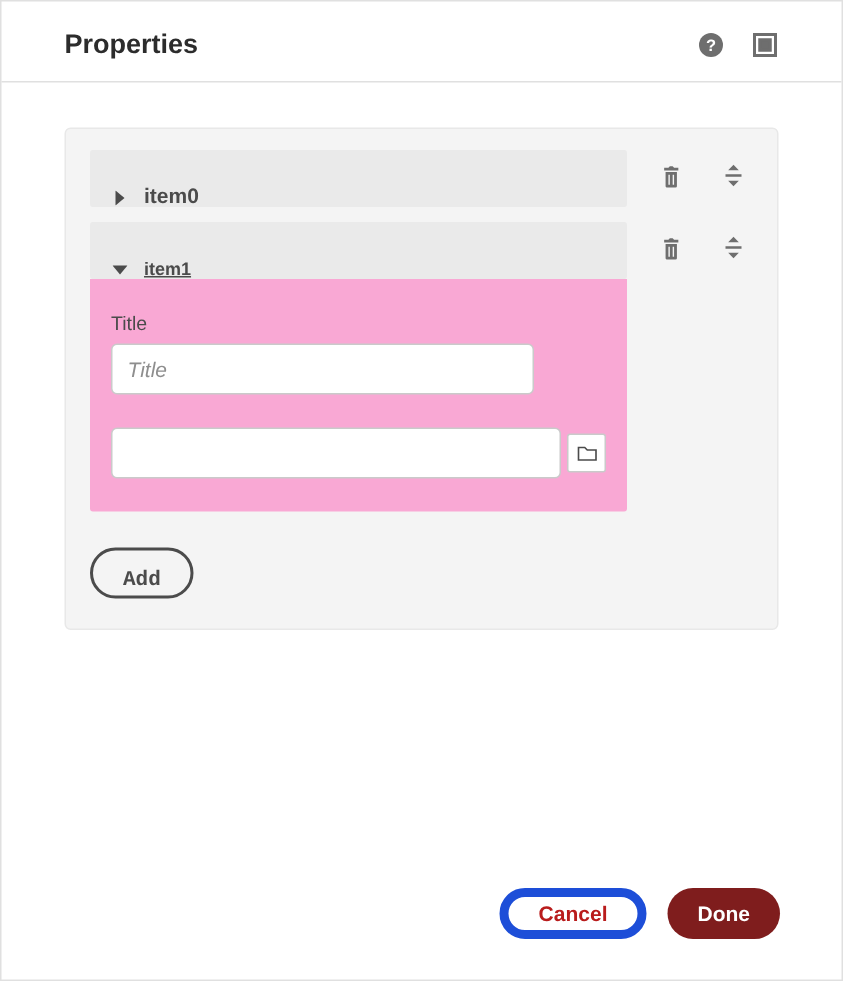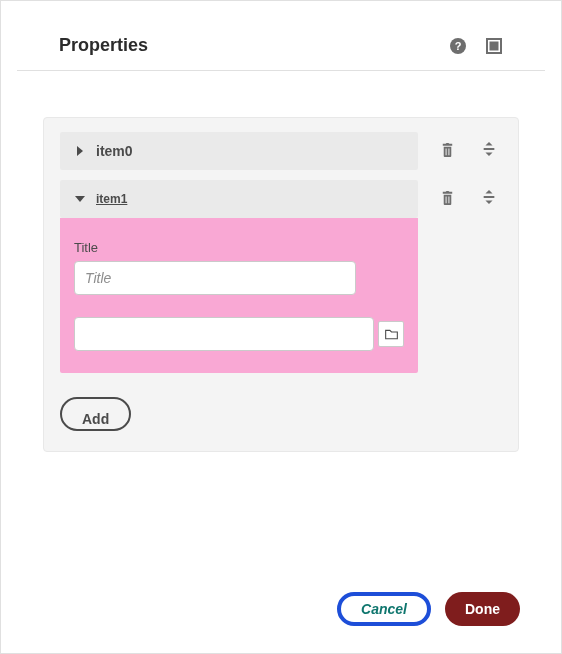--- a/index.html
+++ b/index.html
@@ -15,21 +15,21 @@
       width: 100%;
       height: 100%;
       padding: 0;
       border: 1px solid #e0e0e0;
     }
     .dialog-header {
       display: flex;
       align-items: center;
       padding: 18px 42px 14px 42px;
       border-bottom: 1px solid #e0e0e0;
-      margin: 16px;
+      margin: 0;
     }
     .dialog-title {
       font-size: 18px;
       font-weight: 700;
       color: #2c2c2c;
       flex: 1;
     }
     .header-icons {
       display: flex;
       gap: 18px;
@@ -65,21 +65,21 @@
       gap: 20px;
       margin-bottom: 10px;
     }
     .item-body {
       flex: 1;
     }
     .accordion-header {
       background: #eaeaea;
       height: 38px;
       display: flex;
-      align-items: center;
+      align-items: flex-end;
       padding: 0 14px;
       gap: 10px;
       cursor: pointer;
       border-radius: 2px;
     }
     .accordion-chevron {
       width: 12px;
       height: 12px;
       display: flex;
       align-items: center;
@@ -168,41 +168,41 @@
       margin-top: 14px;
       height: 34px;
       padding: 12px 20px;
       border: 2px solid #4b4b4b;
       border-radius: 18px;
       background: transparent;
       font-size: 14px;
       font-weight: 700;
       color: #4b4b4b;
       cursor: pointer;
+      font-family: Liberation Mono, monospace;
     }
     .dialog-footer {
       position: absolute;
       bottom: 28px;
       right: 42px;
       display: flex;
       gap: 14px;
     }
     .btn {
       height: 34px;
       padding: 0 20px;
       border-radius: 18px;
       font-size: 14px;
       font-weight: 700;
       cursor: pointer;
     }
     .btn-secondary {
-      border: 4px solid #1d4ed8;
+      border: 6px solid #1d4ed8;
       background: transparent;
-      color: #0f766e;
-      font-style: italic;
+      color: #b91c1c;
     }
     .btn-primary {
       border: none;
       background: #7f1d1d;
       color: #fff;
     }
   </style>
 </head>
 <body>
 

